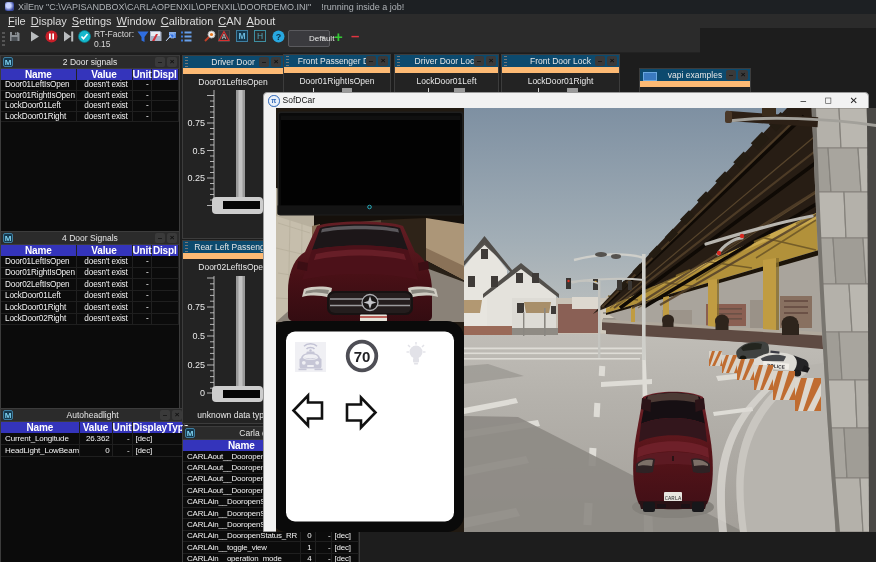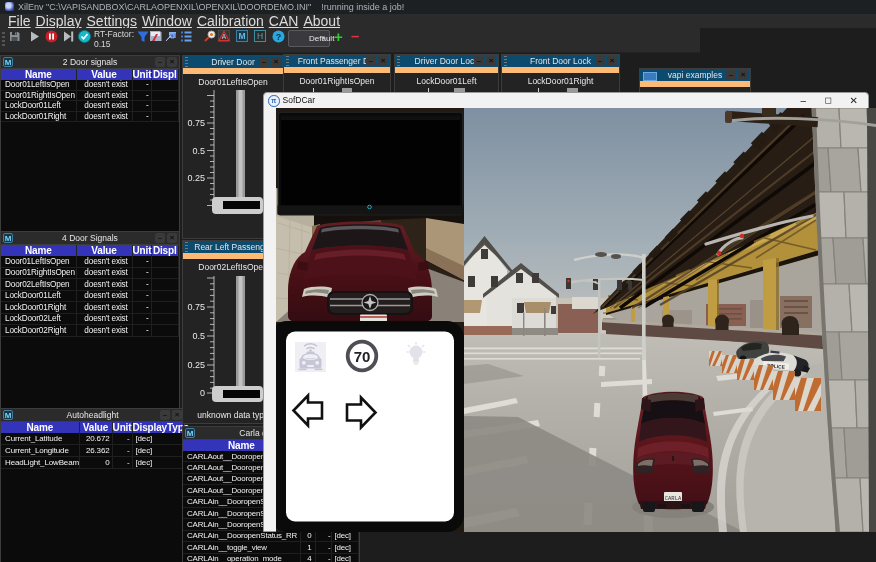--- a/index.html
+++ b/index.html
@@ -3,21 +3,21 @@
 <meta charset="utf-8">
 <style>
   html,body{margin:0;padding:0;}
   body{width:876px;height:562px;overflow:hidden;background:#1d1d1d;
        font-family:"Liberation Sans",sans-serif;position:relative;}
   .abs{position:absolute;}
   
   #titlebar{left:0;top:0;width:876px;height:14px;background:#1d2023;color:#aeb2b6;
             font-size:9px;line-height:14px;}
   #menubar{left:0;top:14px;width:876px;height:14px;background:#2b2b2b;color:#dcdcdc;
-           font-size:14px;line-height:14px;text-decoration:underline;}
+           font-size:11px;line-height:14px;}
   #menubar span{margin:0 2.5px;}
   #toolbar{left:0;top:28px;width:700px;height:24px;background:#2b2b2b;
            border-bottom:1px solid #222;}
   
   .panel{position:absolute;background:#0b0b0b;border:1px solid #3c3c3c;}
   .phead{position:relative;height:12px;background:#2b2b2b;color:#e6e6e6;font-size:8.5px;
          text-align:center;line-height:12px;border-bottom:1px solid #3c3c3c;}
   .micon{position:absolute;left:2px;top:1px;width:10px;height:10px;background:#14394f;
          border:1px solid #3e7ea0;border-radius:2px;color:#7fd2f0;font-size:8px;
          line-height:9px;text-align:center;font-weight:bold;box-sizing:border-box;}
@@ -233,26 +233,20 @@
           <td style="text-align:right;padding-right:2px">-</td>
           <td></td>
         </tr>
     <tr>
           <td>LockDoor01Right</td>
           <td style="text-align:center">doesn't exist</td>
           <td style="text-align:right;padding-right:2px">-</td>
           <td></td>
         </tr>
     <tr>
-          <td>LockDoor02Left</td>
-          <td style="text-align:center">doesn't exist</td>
-          <td style="text-align:right;padding-right:2px">-</td>
-          <td></td>
-        </tr>
-    <tr>
           <td>LockDoor02Right</td>
           <td style="text-align:center">doesn't exist</td>
           <td style="text-align:right;padding-right:2px">-</td>
           <td></td>
         </tr>
   </tbody>
     </table>
 </div>
 
 <div class="panel" style="left:0;top:408px;width:183px;height:154px;border-bottom:none;">
@@ -263,26 +257,20 @@
         <col style="width:33px">
         <col style="width:20px">
         <col>
       </colgroup>
     <tbody>
         <tr>
           <th>Name</th>
           <th>Value</th>
           <th>Unit</th>
           <th>DisplayType</th>
-        </tr>
-    <tr>
-          <td>Current_Latitude</td>
-          <td style="text-align:right;padding-right:2px">20.672</td>
-          <td style="text-align:right;padding-right:2px">-</td>
-          <td style="padding-left:3px">[dec]</td>
         </tr>
     <tr>
           <td>Current_Longitude</td>
           <td style="text-align:right;padding-right:2px">26.362</td>
           <td style="text-align:right;padding-right:2px">-</td>
           <td style="padding-left:3px">[dec]</td>
         </tr>
     <tr>
           <td>HeadLight_LowBeam</td>
           <td style="text-align:right;padding-right:2px">0</td>

